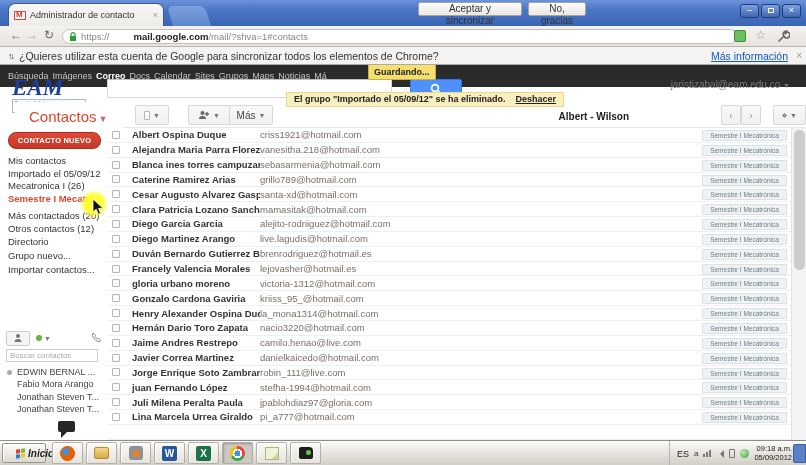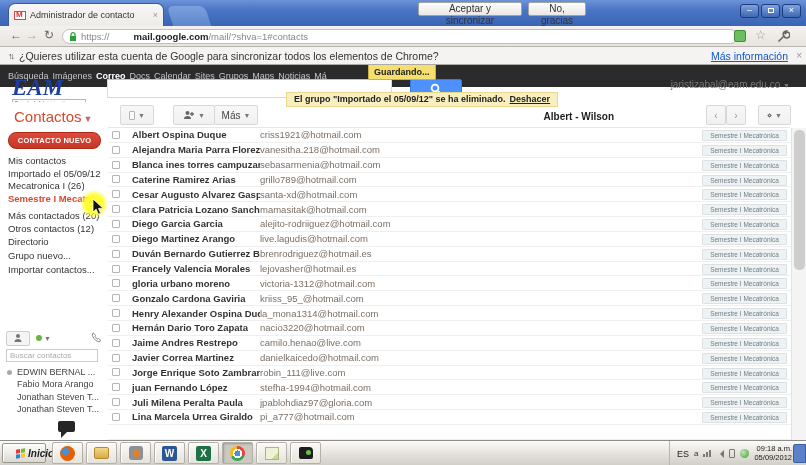--- a/index.html
+++ b/index.html
@@ -61,24 +61,24 @@
     font-size:23px; color:#1d3f9b; line-height:21px; }
   .logo-sub { font-size:4.5px; color:#1d3f9b; border:1px solid #a9b6d8; padding:1px 2px; margin-top:1px;
     line-height:5px; width:74px; }
   .search-input { position:absolute; left:107px; top:79px; width:285px; height:19px;
     border:1px solid #d9d9d9; border-top-color:#c0c0c0; background:#fff; }
   .search-btn { position:absolute; left:410px; top:79px; width:52px; height:21px; background:#4d90fe;
     border:1px solid #3079ed; border-radius:2px; display:flex; align-items:center; justify-content:center; }
   .account { position:absolute; right:16px; top:79px; font-size:10px; color:#777; }
   .notice { position:absolute; left:286px; top:92px; height:15px; background:#f9eebe; border:1px solid #e8d98e;
     font-size:9px; font-weight:bold; color:#222; line-height:13px; padding:0 7px; z-index:20; white-space:nowrap; }
-  .notice a { color:#222; text-decoration:underline; margin-left:4px; }
-
-  
-  .ct-bar { position:absolute; left:0; top:102px; width:790px; height:26px; background:#fff; }
+  .notice a { color:#222; text-decoration:underline; margin-left:10px; }
+
+  
+  .ct-bar { position:absolute; left:15px; top:102px; width:790px; height:26px; background:#fff; }
   .ct-title { position:absolute; left:14px; top:6px; font-size:15px; color:#d6492f; }
   .ct-title .caret { font-size:9px; color:#b05; color:#c66; margin-left:2px; }
   .gbtn { position:absolute; top:3px; height:20px; background:linear-gradient(#f8f8f8,#f0f0f0);
     border:1px solid #d8d8d8; border-radius:2px; display:flex; align-items:center; justify-content:center;
     gap:3px; font-size:10px; color:#444; padding:0 8px; }
   .caret-sm { font-size:7px; color:#777; }
   .cb { width:9px; height:9px; border:1px solid #b5b5b5; background:#fdfdfd; border-radius:1px; }
   .range { position:absolute; right:176px; top:9px; font-size:10px; font-weight:bold; color:#222; }
   .ct-underline { position:absolute; left:108px; bottom:0; width:682px; border-bottom:1px solid #e8e8e8; }
 

